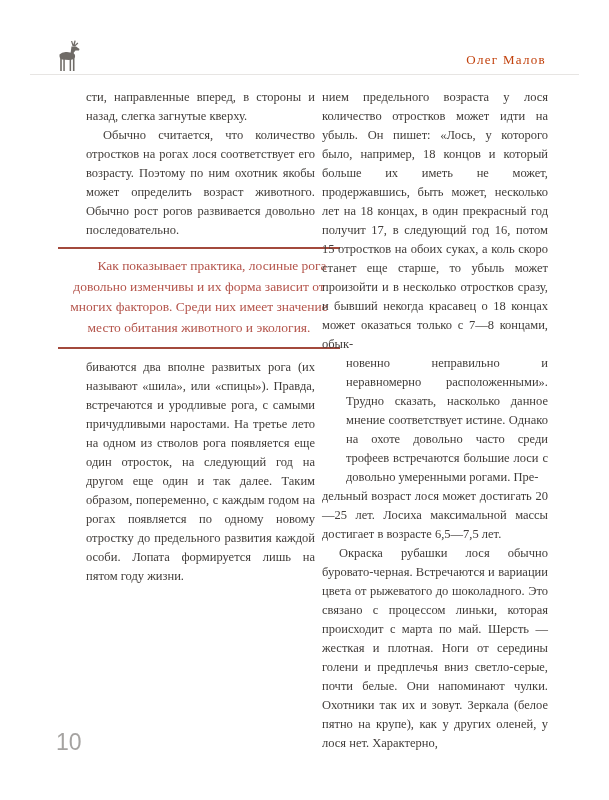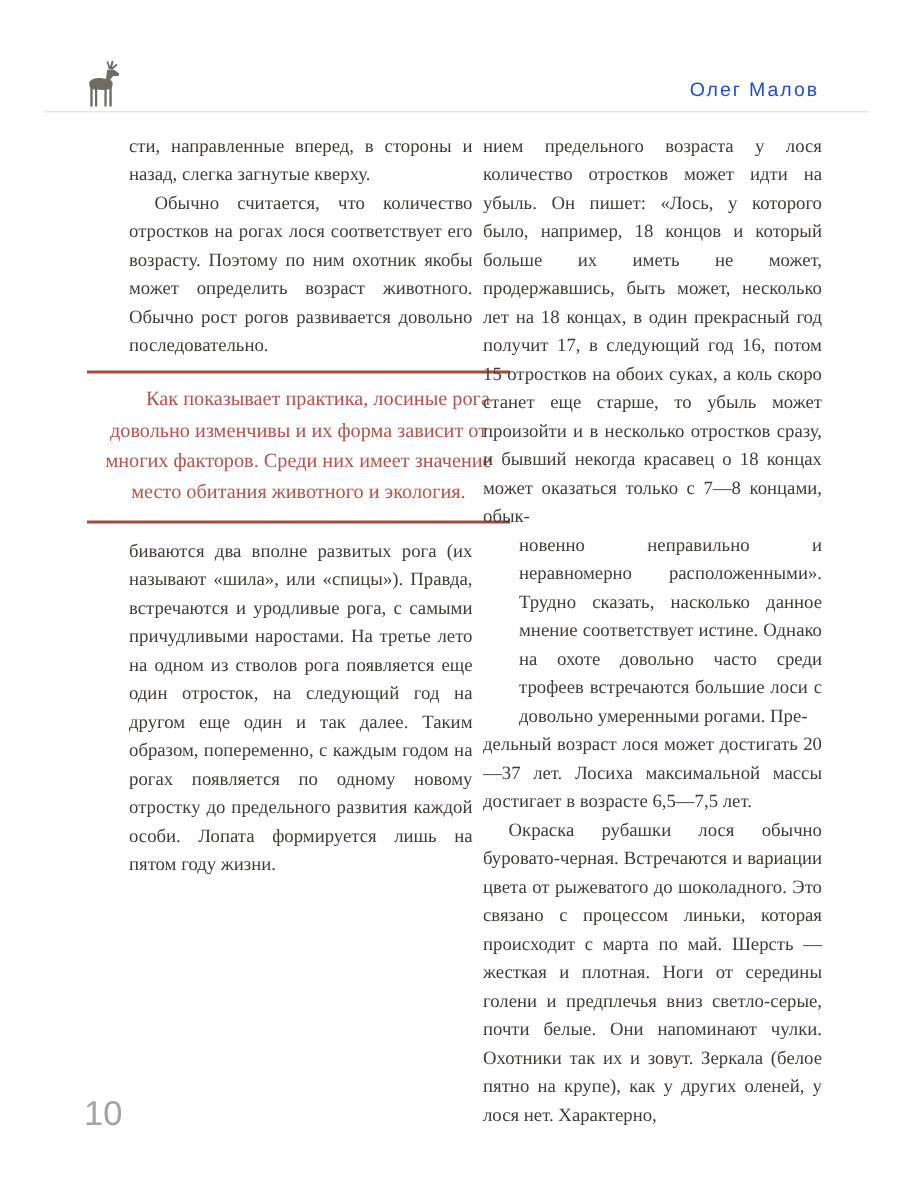--- a/index.html
+++ b/index.html
@@ -14,23 +14,23 @@
 
   
   .header-rule {
     position: absolute; left: 30px; right: 30px; top: 74px;
     border-top: 1px solid #e7e5e3;
   }
   .moose { position: absolute; left: 55px; top: 40px; }
   .author {
     position: absolute; top: 52px; left: 340px; width: 206px;
     text-align: right;
-    font-family: Liberation Sans, sans-serif;
+    font-family: Liberation Serif, serif;
     font-size: 13px; letter-spacing: 1.3px;
-    color: #1d4ed8;
+    color: #c2410c;
   }
 
   
   .col {
     position: absolute; top: 88px;
     font-size: 12.5px; line-height: 19px;
     color: #403c39;
     text-align: justify;
     hyphens: none;
   }
@@ -91,19 +91,19 @@
       <p class="callout-text">Как показывает практика, лосиные рога довольно изменчивы и их форма зависит от многих факторов. Среди них имеет значение место обитания животного и экология.</p>
       <div class="callout-rule"></div>
     </div>
 
     <p>биваются два вполне развитых рога (их называют «шила», или «спицы»). Правда, встречаются и уродливые рога, с самыми причудливыми наростами. На третье лето на одном из стволов рога появляется еще один отросток, на следующий год на другом еще один и так далее. Таким образом, попеременно, с каждым годом на рогах появляется по одному новому отростку до предельного развития каждой особи. Лопата формируется лишь на пятом году жизни.</p>
   </div>
 
   <div class="col col-right">
     <p>нием предельного возраста у лося количество отростков может идти на убыль. Он пишет: «Лось, у которого было, например, 18 концов и который больше их иметь не может, продержавшись, быть может, несколько лет на 18 концах, в один прекрасный год получит 17, в следующий год 16, потом 15 отростков на обоих суках, а коль скоро станет еще старше, то убыль может произойти и в несколько отростков сразу, и бывший некогда красавец о 18 концах может оказаться только с 7—8 концами, обык-</p>
     <p class="wrap-indent">новенно неправильно и неравномерно расположенными». Трудно сказать, насколько данное мнение соответствует истине. Однако на охоте довольно часто среди трофеев встречаются большие лоси с довольно умеренными рогами. Пре-</p>
-    <p>дельный возраст лося может достигать 20—37 лет. Лосиха максимальной массы достигает в возрасте 6,5—7,5 лет.</p>
+    <p>дельный возраст лося может достигать 20—25 лет. Лосиха максимальной массы достигает в возрасте 6,5—7,5 лет.</p>
     <p class="indent">Окраска рубашки лося обычно буровато-черная. Встречаются и вариации цвета от рыжеватого до шоколадного. Это связано с процессом линьки, которая происходит с марта по май. Шерсть — жесткая и плотная. Ноги от середины голени и предплечья вниз светло-серые, почти белые. Они напоминают чулки. Охотники так их и зовут. Зеркала (белое пятно на крупе), как у других оленей, у лося нет. Характерно,</p>
   </div>
 
   <div class="page-number">10</div>
 
 </div>
 
 </body></html>

